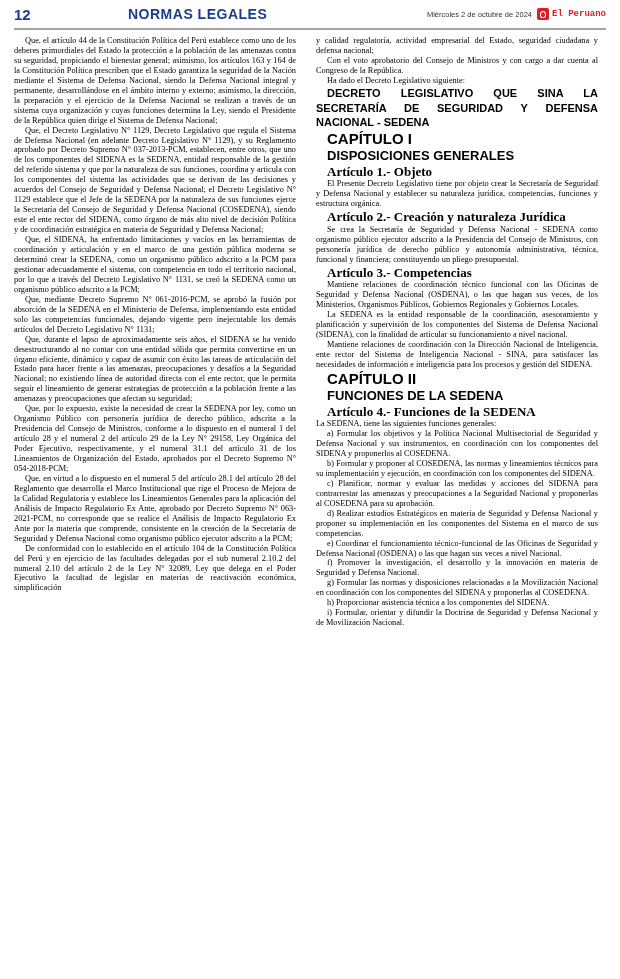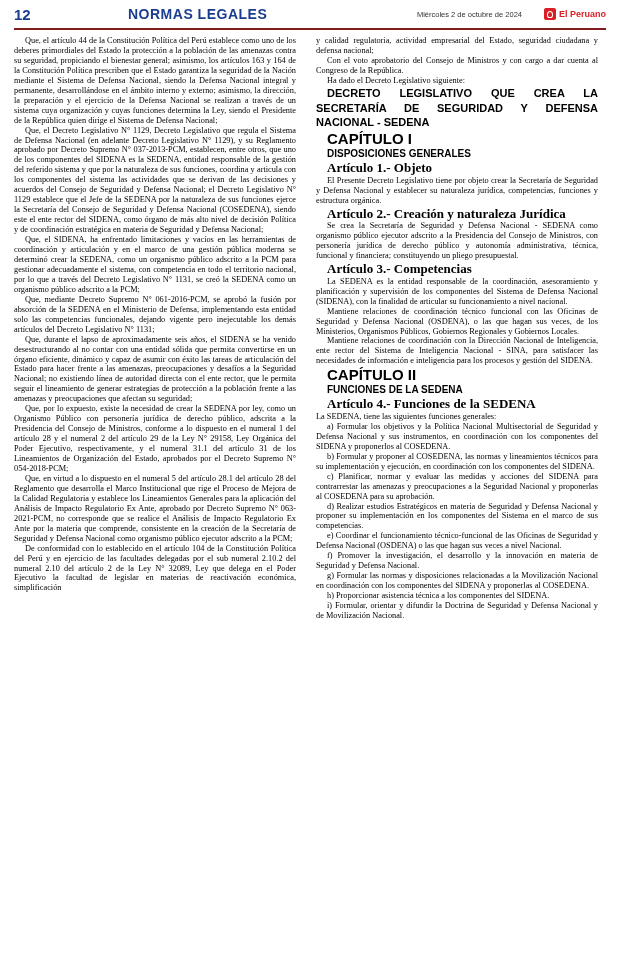--- a/index.html
+++ b/index.html
@@ -21,21 +21,21 @@
     box-sizing: border-box;
     padding: 0 14px;
   }
 
   
   .masthead {
     position: relative;
     height: 28px;
     display: flex;
     align-items: center;
-    border-bottom: 2px solid #7f1d1d;
+    border-bottom: 2px solid #a3a3a3;
     margin-bottom: 6px;
   }
   .folio {
     font-family: "Liberation Sans", sans-serif;
     font-weight: bold;
     font-size: 15px;
     color: #1b3d8f;
     width: 34px;
     text-align: left;
     line-height: 1;
@@ -46,21 +46,21 @@
     font-weight: bold;
     font-size: 14px;
     letter-spacing: 0.5px;
     color: #1b3d8f;
     margin-left: 80px;
   }
   .masthead-right {
     margin-left: auto;
     display: flex;
     align-items: center;
-    gap: 22px;
+    gap: 5px;
   }
   .masthead-date {
     font-family: "Liberation Sans", sans-serif;
     font-size: 7.5px;
     color: #333333;
     white-space: nowrap;
   }
   .peruano-logo {
     display: flex;
     align-items: center;
@@ -78,21 +78,21 @@
     position: absolute;
     left: 3px;
     top: 2.5px;
     width: 6px;
     height: 7px;
     border: 1.4px solid #ffffff;
     border-radius: 50% 50% 40% 40%;
     box-sizing: border-box;
   }
   .peruano-text {
-    font-family: Liberation Sans, sans-serif;
+    font-family: Liberation Mono, monospace;
     font-size: 9px;
     font-weight: bold;
     color: #d81f26;
     white-space: nowrap;
   }
 
   
   .columns {
     display: flex;
     gap: 20px;
@@ -127,21 +127,21 @@
     font-family: "Liberation Sans", sans-serif;
     font-weight: bold;
     font-size: 15px;
     text-align: center;
     margin: 7px 0 6px 0;
     text-indent: 0;
   }
   .section-head {
     font-family: "Liberation Sans", sans-serif;
     font-weight: bold;
-    font-size: 10px;
+    font-size: 13px;
     text-align: center;
     margin: 3px 0 7px 0;
     text-indent: 0;
   }
   .art {
     font-weight: bold;
     font-size: 13px;
     text-indent: 11px;
     margin-top: 7px;
     margin-bottom: 0;
@@ -175,34 +175,34 @@
       <p>Que, por lo expuesto, existe la necesidad de crear la SEDENA por ley, como un Organismo Público con personería jurídica de derecho público, adscrita a la Presidencia del Consejo de Ministros, conforme a lo dispuesto en el numeral 1 del artículo 28 y el numeral 2 del artículo 29 de la Ley N° 29158, Ley Orgánica del Poder Ejecutivo, respectivamente, y el numeral 31.1 del artículo 31 de los Lineamientos de Organización del Estado, aprobados por el Decreto Supremo N° 054-2018-PCM;</p>
       <p>Que, en virtud a lo dispuesto en el numeral 5 del artículo 28.1 del artículo 28 del Reglamento que desarrolla el Marco Institucional que rige el Proceso de Mejora de la Calidad Regulatoria y establece los Lineamientos Generales para la aplicación del Análisis de Impacto Regulatorio Ex Ante, aprobado por Decreto Supremo N° 063-2021-PCM, no corresponde que se realice el Análisis de Impacto Regulatorio Ex Ante por la materia que comprende, consistente en la creación de la Secretaría de Seguridad y Defensa Nacional como organismo público ejecutor adscrito a la PCM;</p>
       <p>De conformidad con lo establecido en el artículo 104 de la Constitución Política del Perú y en ejercicio de las facultades delegadas por el sub numeral 2.10.2 del numeral 2.10 del artículo 2 de la Ley N° 32089, Ley que delega en el Poder Ejecutivo la facultad de legislar en materias de reactivación económica, simplificación</p>
     </div>
 
     <div class="col">
       <p class="noindent">y calidad regulatoria, actividad empresarial del Estado, seguridad ciudadana y defensa nacional;</p>
       <p>Con el voto aprobatorio del Consejo de Ministros y con cargo a dar cuenta al Congreso de la República.</p>
       <p>Ha dado el Decreto Legislativo siguiente:</p>
 
-      <p class="doc-title">DECRETO LEGISLATIVO QUE CREA LA SECRETARÍA DE SEGURIDAD Y DEFENSA NACIONAL - SEDENA</p>
+      <p class="doc-title">DECRETO LEGISLATIVO QUE SINA LA SECRETARÍA DE SEGURIDAD Y DEFENSA NACIONAL - SEDENA</p>
 
       <p class="chapter">CAPÍTULO I</p>
       <p class="section-head">DISPOSICIONES GENERALES</p>
 
       <p class="art">Artículo 1.- Objeto</p>
       <p>El Presente Decreto Legislativo tiene por objeto crear la Secretaría de Seguridad y Defensa Nacional y establecer su naturaleza jurídica, competencias, funciones y estructura orgánica.</p>
 
       <p class="art">Artículo 2.- Creación y naturaleza Jurídica</p>
       <p>Se crea la Secretaría de Seguridad y Defensa Nacional - SEDENA como organismo público ejecutor adscrito a la Presidencia del Consejo de Ministros, con personería jurídica de derecho público y autonomía administrativa, técnica, funcional y financiera; constituyendo un pliego presupuestal.</p>
 
       <p class="art">Artículo 3.- Competencias</p>
+      <p>Mantiene relaciones de coordinación técnico funcional con las Oficinas de Seguridad y Defensa Nacional (OSDENA), o las que hagan sus veces, de los Ministerios, Organismos Públicos, Gobiernos Regionales y Gobiernos Locales.</p>
       <p>La SEDENA es la entidad responsable de la coordinación, asesoramiento y planificación y supervisión de los componentes del Sistema de Defensa Nacional (SIDENA), con la finalidad de articular su funcionamiento a nivel nacional.</p>
-      <p>Mantiene relaciones de coordinación técnico funcional con las Oficinas de Seguridad y Defensa Nacional (OSDENA), o las que hagan sus veces, de los Ministerios, Organismos Públicos, Gobiernos Regionales y Gobiernos Locales.</p>
       <p>Mantiene relaciones de coordinación con la Dirección Nacional de Inteligencia, ente rector del Sistema de Inteligencia Nacional - SINA, para satisfacer las necesidades de información e inteligencia para los procesos y gestión del SIDENA.</p>
 
       <p class="chapter">CAPÍTULO II</p>
       <p class="section-head">FUNCIONES DE LA SEDENA</p>
 
       <p class="art">Artículo 4.- Funciones de la SEDENA</p>
       <p class="noindent">La SEDENA, tiene las siguientes funciones generales:</p>
       <p>a) Formular los objetivos y la Política Nacional Multisectorial de Seguridad y Defensa Nacional y sus instrumentos, en coordinación con los componentes del SIDENA y proponerlos al COSEDENA.</p>
       <p>b) Formular y proponer al COSEDENA, las normas y lineamientos técnicos para su implementación y ejecución, en coordinación con los componentes del SIDENA.</p>
       <p>c) Planificar, normar y evaluar las medidas y acciones del SIDENA para contrarrestar las amenazas y preocupaciones a la Seguridad Nacional y proponerlas al COSEDENA para su aprobación.</p>

